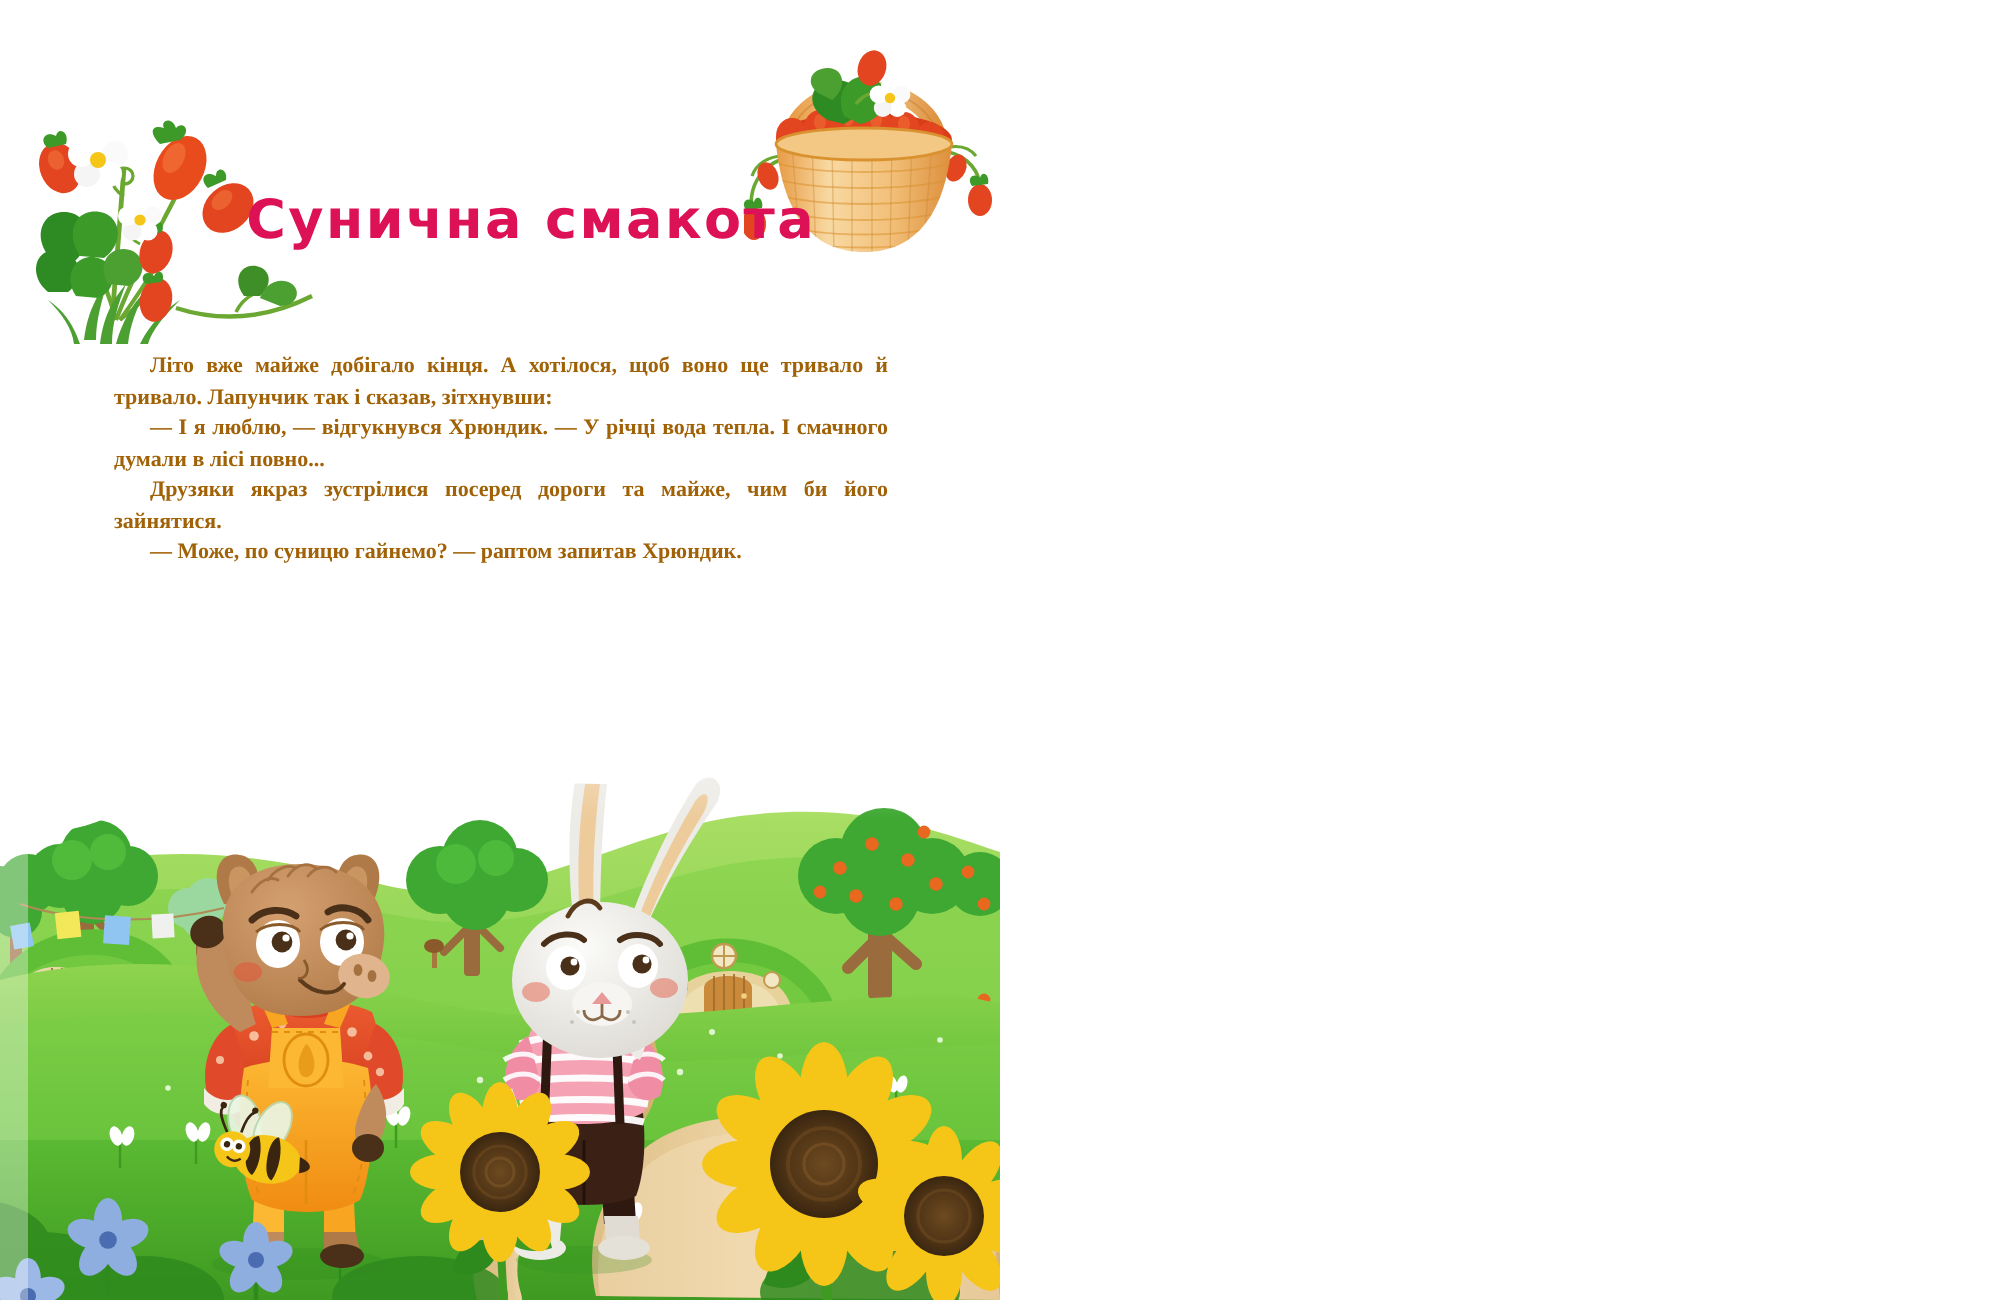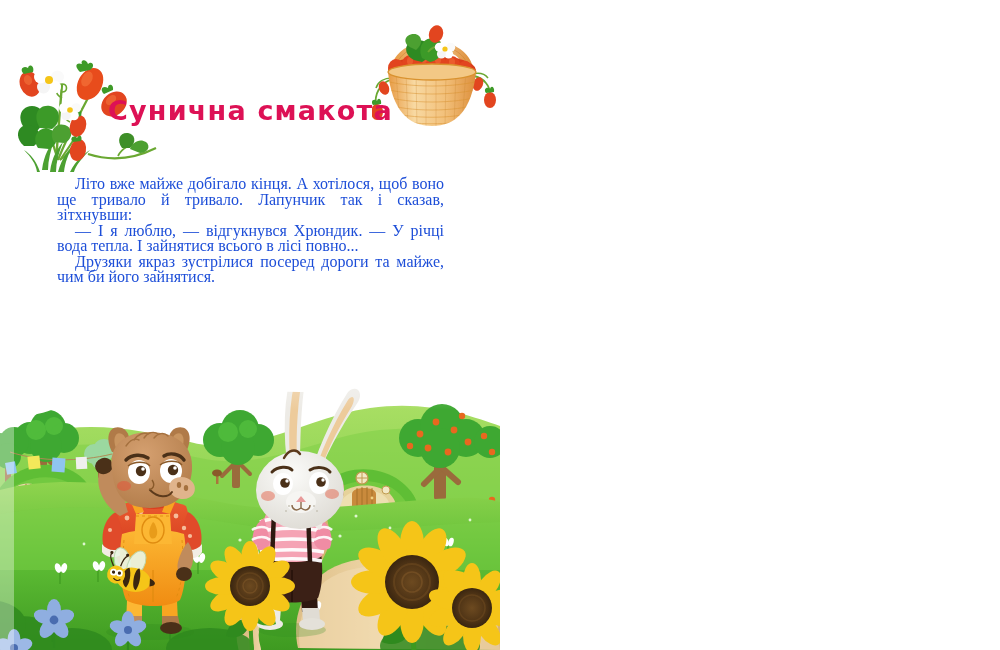--- a/index.html
+++ b/index.html
@@ -63,24 +63,25 @@
     font-size: 27px;
     letter-spacing: 1.2px;
     color: #DD1155;
     white-space: nowrap;
   }
 
   
   .col {
     position: absolute;
     text-align: justify;
-    color: #1d4ed8;
-    font-size: 16px;
+    color: #a16207;
+    font-size: 11px;
     line-height: 15.55px;
     hyphens: manual;
+    font-weight: bold;
   }
   .col-left {
     left: 57px;
     top: 176px;
     width: 387px;
   }
   .col p {
     margin: 0;
     text-indent: 18px;
     text-align: justify;
@@ -282,26 +283,27 @@
             <path d="M74 54 L73 110"></path>
           <path d="M84 54 L82 108"></path>
             <path d="M94 54 L90 104"></path>
         </g>
 
         <ellipse cx="60" cy="54" rx="44" ry="8" fill="#F3C885"></ellipse>
         <ellipse cx="60" cy="54" rx="44" ry="8" fill="none" stroke="#D9922F" stroke-width="1.4"></ellipse>
       </svg>
     </div>
 
-    <div class="title" style="color: rgb(221, 17, 85);">Сунична смакота</div>
+    <div class="title" style="color: rgb(221, 17, 85); text-align: right;">Сунична смакота</div>
 
     <div class="col col-left">
       <p>Літо вже майже добігало кінця. А хотілося, щоб воно ще тривало й тривало. Лапунчик так і сказав, зітхнувши:</p>
-      <p>— І я люблю, — відгукнувся Хрюндик. — У річці вода тепла. І зайнятися всього в лісі повно...</p>
+      <p>— І я люблю, — відгукнувся Хрюндик. — У річці вода тепла. І смачного думали в лісі повно...</p>
       <p>Друзяки якраз зустрілися посеред дороги та майже, чим би його зайнятися.</p>
+      <p>— Може, по суницю гайнемо? — раптом запитав Хрюндик.</p>
     </div>
 
     <div class="illustration">
       <svg width="500" height="320" viewBox="0 0 500 320" xmlns="http://www.w3.org/2000/svg">
         <defs>
           <linearGradient id="fadeTop" x1="0" y1="0" x2="0" y2="1">
             <stop offset="0%" stop-color="#FFFFFF" stop-opacity="1"></stop>
             <stop offset="55%" stop-color="#FFFFFF" stop-opacity="0.35"></stop>
             <stop offset="100%" stop-color="#FFFFFF" stop-opacity="0"></stop>
           </linearGradient>

